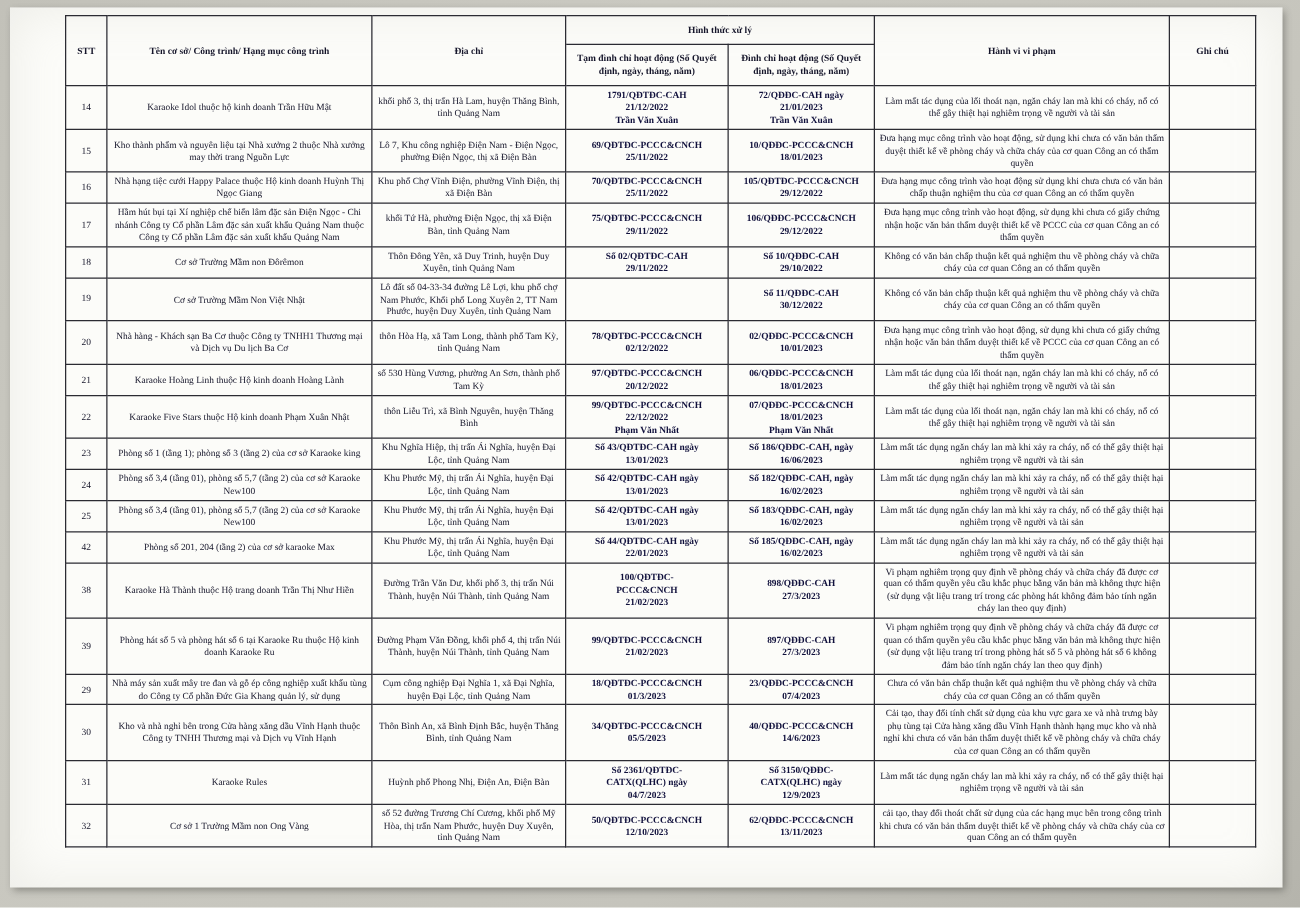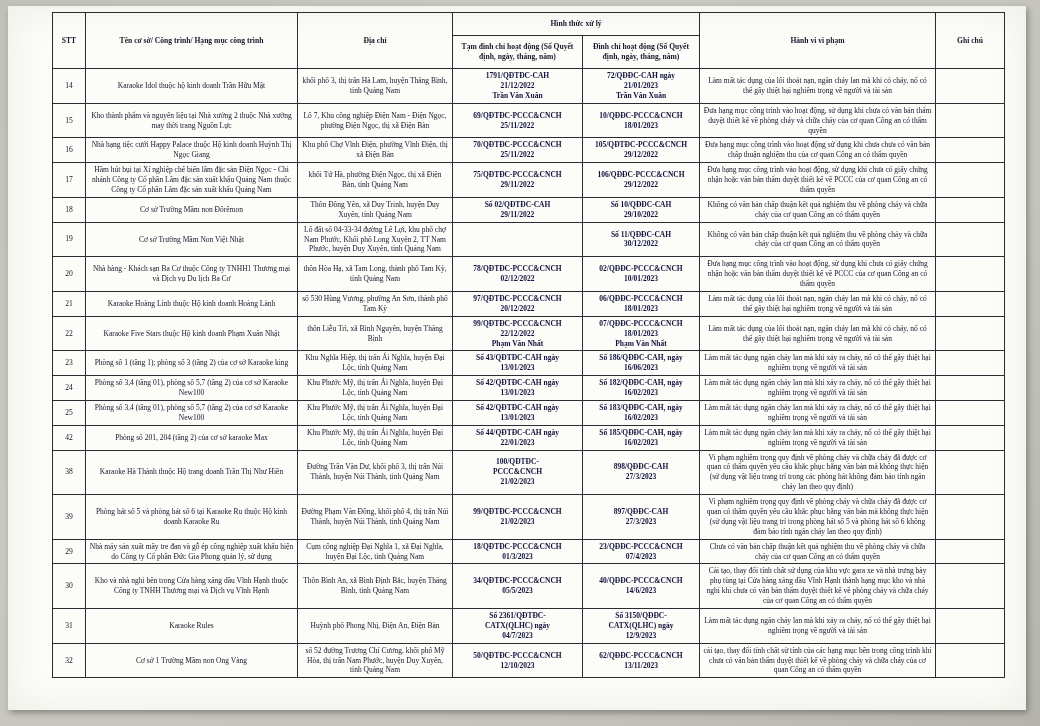--- a/index.html
+++ b/index.html
@@ -229,21 +229,21 @@
           <td>Đường Phạm Văn Đồng, khối phố 4, thị trấn Núi Thành, huyện Núi Thành, tỉnh Quảng Nam</td>
           <td class="decision">99/QĐTĐC-PCCC&amp;CNCH
 21/02/2023</td>
           <td class="decision">897/QĐĐC-CAH
 27/3/2023</td>
           <td>Vi phạm nghiêm trọng quy định về phòng cháy và chữa cháy đã được cơ quan có thẩm quyền yêu cầu khắc phục bằng văn bản mà không thực hiện (sử dụng vật liệu trang trí trong phòng hát số 5 và phòng hát số 6 không đảm bảo tính ngăn cháy lan theo quy định)</td>
           <td></td>
         </tr>
         <tr>
           <td class="stt">29</td>
-          <td>Nhà máy sản xuất mây tre đan và gỗ ép công nghiệp xuất khẩu hiện do Công ty Cổ phần Đức Gia Phong quản lý, sử dụng</td>
+          <td>Nhà máy sản xuất mây tre đan và gỗ ép công nghiệp xuất khẩu tùng do Công ty Cổ phần Đức Gia Khang quản lý, sử dụng</td>
           <td>Cụm công nghiệp Đại Nghĩa 1, xã Đại Nghĩa, huyện Đại Lộc, tỉnh Quảng Nam</td>
           <td class="decision">18/QĐTĐC-PCCC&amp;CNCH
 01/3/2023</td>
           <td class="decision">23/QĐĐC-PCCC&amp;CNCH
 07/4/2023</td>
           <td>Chưa có văn bản chấp thuận kết quả nghiệm thu về phòng cháy và chữa cháy của cơ quan Công an có thẩm quyền</td>
           <td></td>
         </tr>
         <tr>
           <td class="stt">30</td>
@@ -270,18 +270,18 @@
           <td></td>
         </tr>
         <tr>
           <td class="stt">32</td>
           <td>Cơ sở 1 Trường Mầm non Ong Vàng</td>
           <td>số 52 đường Trương Chí Cương, khối phố Mỹ Hòa, thị trấn Nam Phước, huyện Duy Xuyên, tỉnh Quảng Nam</td>
           <td class="decision">50/QĐTĐC-PCCC&amp;CNCH
 12/10/2023</td>
           <td class="decision">62/QĐĐC-PCCC&amp;CNCH
 13/11/2023</td>
-          <td>cải tạo, thay đổi tính chất sử tính của các hạng mục bên trong công trình khi chưa có văn bản thẩm duyệt thiết kế về phòng cháy và chữa cháy của cơ quan Công an có thẩm quyền</td>
+          <td>cải tạo, thay đổi thoát chất sử dụng của các hạng mục bên trong công trình khi chưa có văn bản thẩm duyệt thiết kế về phòng cháy và chữa cháy của cơ quan Công an có thẩm quyền</td>
           <td></td>
         </tr>
       </tbody>
   </table>
 </div>
 
 </body></html>

